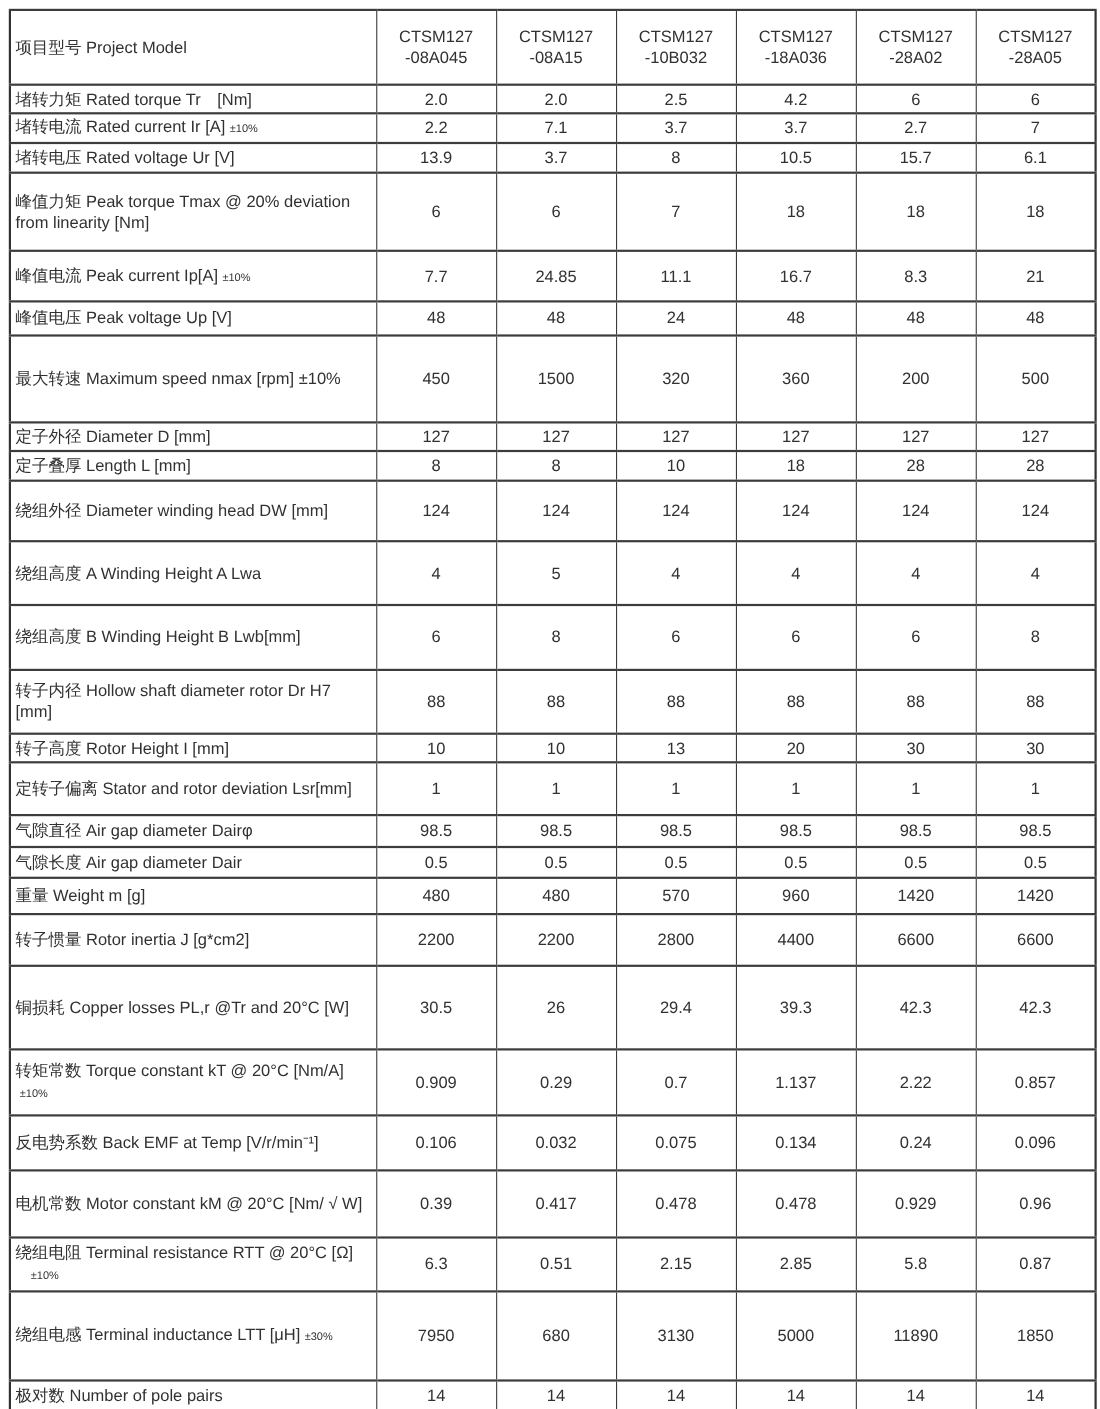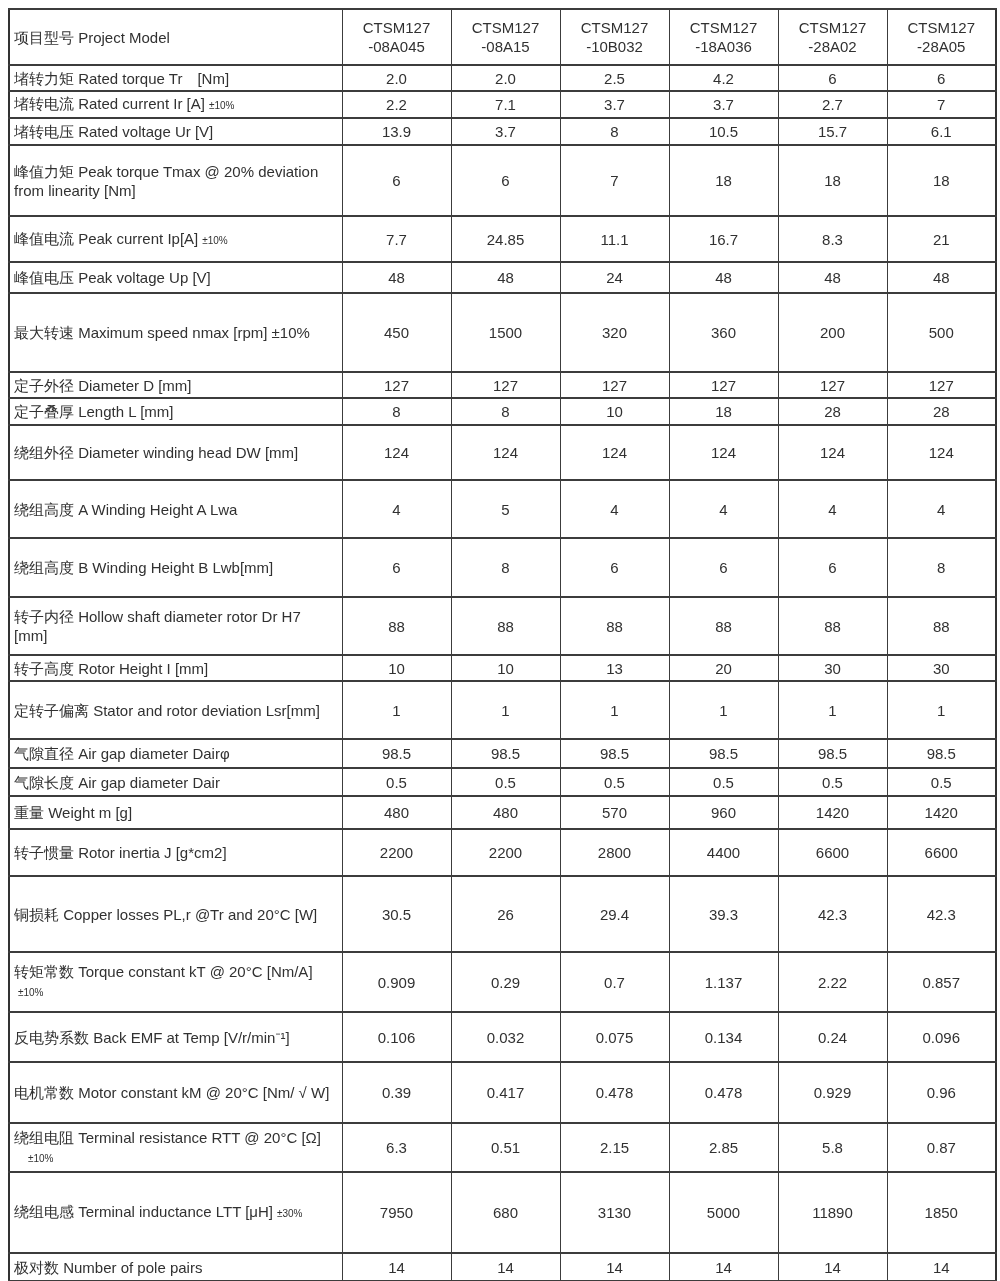--- a/index.html
+++ b/index.html
@@ -47,21 +47,21 @@
     text-align: left;
     padding-left: 8px;
     vertical-align: middle;
   }
   .note {
     font-size: 10px;
     margin-left: 4px;
     white-space: nowrap;
   }
   .note.wide-gap { margin-left: 14px; }
-  tr.header-row { height: 56px; margin-left: 32px; }
+  tr.header-row { height: 68px; margin-left: 32px; }
   td.footer-cell {
     color: #f2150f;
     text-align: center;
     font-size: 15.5px;
     font-weight: 700;
     height: 24px;
     letter-spacing: 1px;
   }
   .bottom-rule {
     width: 996px;
@@ -232,21 +232,21 @@
         </tr>
         <tr style="height: 26px;">
           <td class="label-cell"><span>转子高度 Rotor Height I [mm]</span></td>
           <td class="value-cell">10</td>
           <td class="value-cell">10</td>
           <td class="value-cell">13</td>
           <td class="value-cell">20</td>
           <td class="value-cell">30</td>
           <td class="value-cell">30</td>
         </tr>
-        <tr style="height: 58px;">
+        <tr style="height: 48px;">
           <td class="label-cell"><span>定转子偏离 Stator and rotor deviation Lsr[mm]</span></td>
           <td class="value-cell">1</td>
           <td class="value-cell">1</td>
           <td class="value-cell">1</td>
           <td class="value-cell">1</td>
           <td class="value-cell">1</td>
           <td class="value-cell">1</td>
         </tr>
         <tr style="height: 29px;">
           <td class="label-cell"><span>气隙直径  Air gap diameter Dairφ</span></td>

